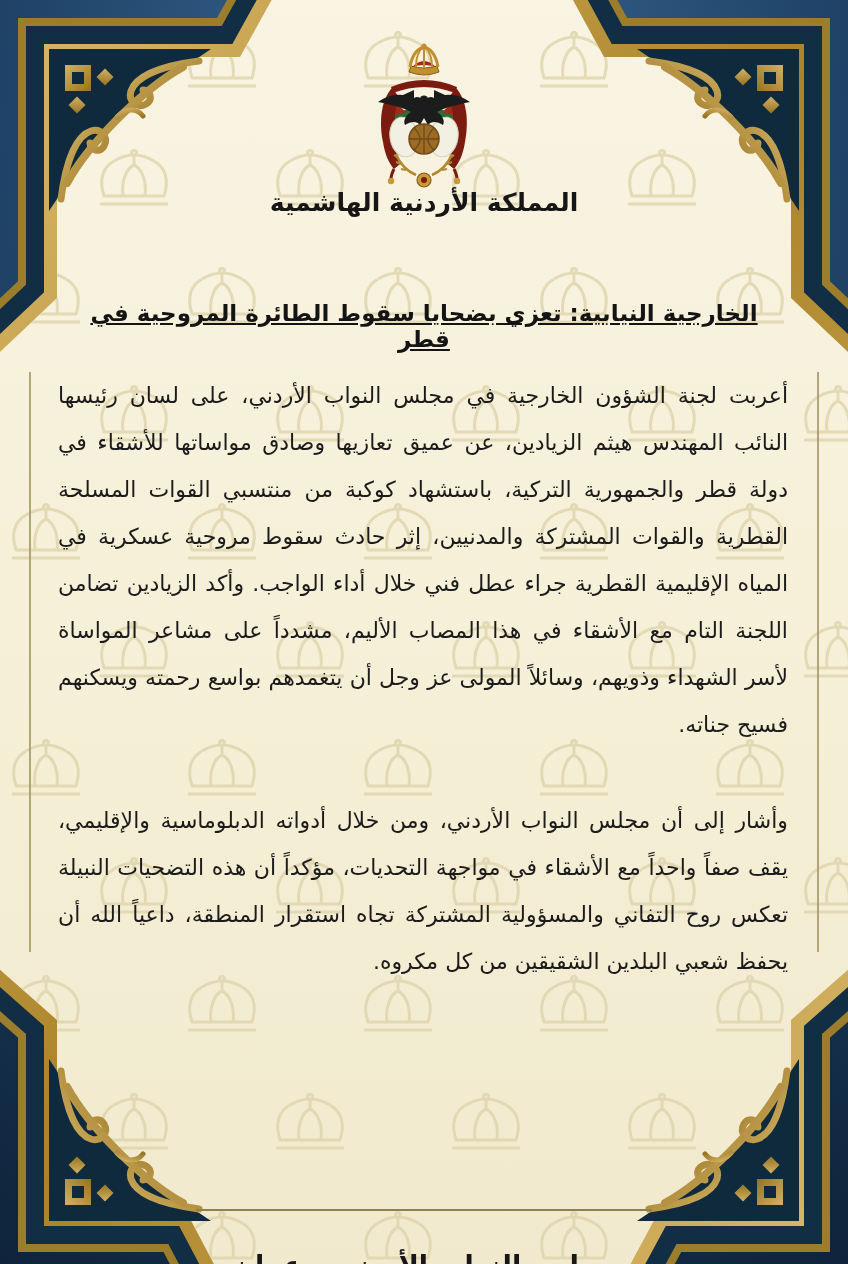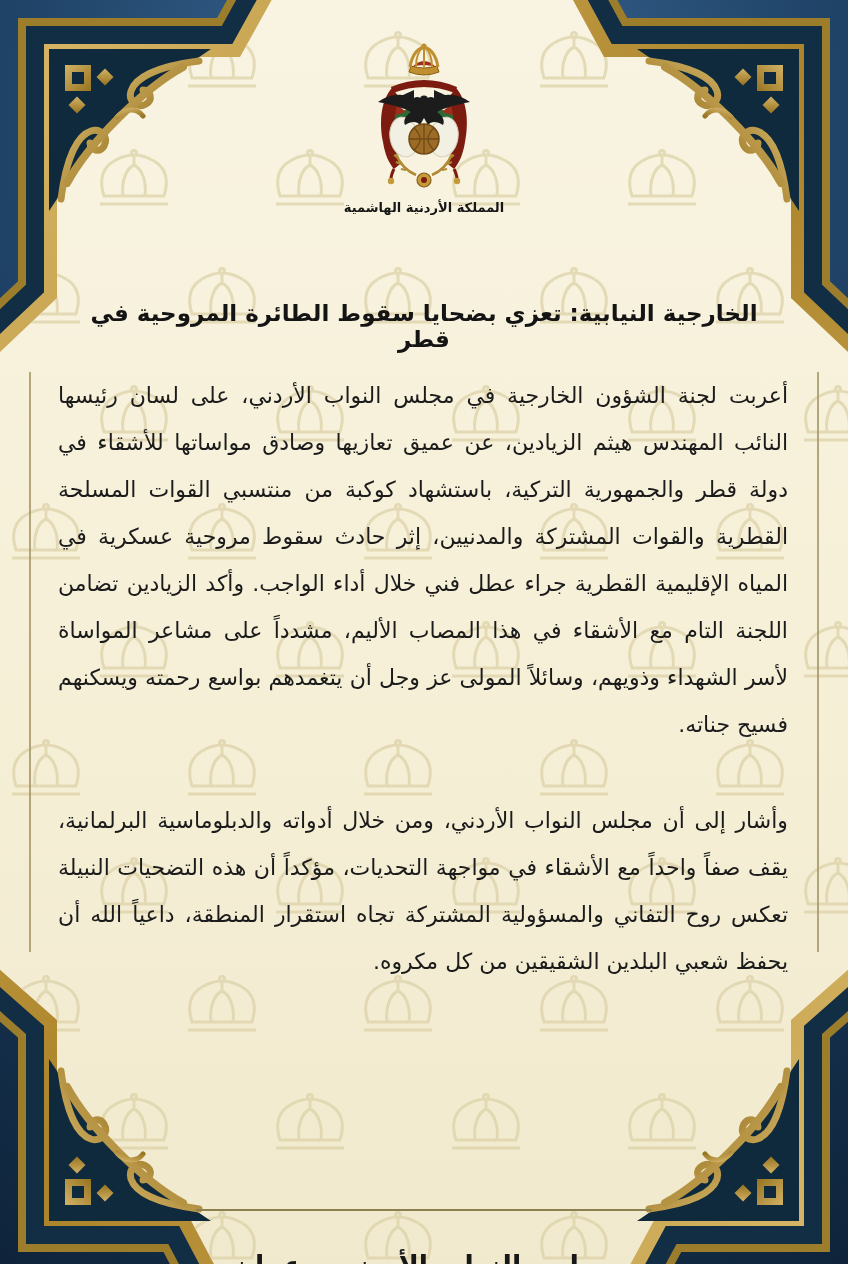--- a/index.html
+++ b/index.html
@@ -14,34 +14,34 @@
   .frame{position:absolute;inset:0;display:block;}
   .content{position:absolute;inset:0;}
   .emblem{
     position:absolute;top:42px;left:50%;
     transform:translateX(-50%);
     width:140px;height:152px;
   }
   .kingdom-title{
     position:absolute;top:188px;left:0;right:0;
     text-align:center;
-    font-size:13px;font-weight:700;color:#161616;margin-top:12px;
+    font-size:25px;font-weight:700;color:#161616;
   }
   .committee-title{
     position:absolute;top:214px;left:0;right:0;
     text-align:center;
     font-size:42px;font-weight:800;color:#101010;
     line-height:68px;
     letter-spacing:0;
   }
   .headline{
     position:absolute;top:300px;left:62px;right:62px;
     margin:0;
     text-align:center;
-    font-size:23px;font-weight:700;color:#141414;
+    font-size:23px;font-weight:700;color:#141414;text-decoration:underline;
   }
   .body-text{
     position:absolute;top:372px;right:60px;left:58px;
     font-size:22px;line-height:47px;color:#1b1b1b;
     text-align:justify;text-justify:inter-word;
   }
   .body-text p{margin:0 0 49px 0;}
   .footer-bar{
     position:absolute;top:1250px;left:0;right:0;
     text-align:center;
@@ -184,18 +184,18 @@
       </g>
     </svg>
 
     <div class="kingdom-title">المملكة الأردنية الهاشمية</div>
 
 
     <h1 class="headline">الخارجية النيابية: تعزي بضحايا سقوط الطائرة المروحية في قطر</h1>
 
     <div class="body-text">
       <p>أعربت لجنة الشؤون الخارجية في مجلس النواب الأردني، على لسان رئيسها النائب المهندس هيثم الزيادين، عن عميق تعازيها وصادق مواساتها للأشقاء في دولة قطر والجمهورية التركية، باستشهاد كوكبة من منتسبي القوات المسلحة القطرية والقوات المشتركة والمدنيين، إثر حادث سقوط مروحية عسكرية في المياه الإقليمية القطرية جراء عطل فني خلال أداء الواجب. وأكد الزيادين تضامن اللجنة التام مع الأشقاء في هذا المصاب الأليم، مشدداً على مشاعر المواساة لأسر الشهداء وذويهم، وسائلاً المولى عز وجل أن يتغمدهم بواسع رحمته ويسكنهم فسيح جناته.</p>
-      <p>وأشار إلى أن مجلس النواب الأردني، ومن خلال أدواته والدبلوماسية البرلمانية، يقف صفاً واحداً مع الأشقاء في مواجهة التحديات، مؤكداً أن هذه التضحيات النبيلة تعكس روح التفاني والمسؤولية المشتركة تجاه استقرار المنطقة، داعياً الله أن يحفظ شعبي البلدين الشقيقين من كل مكروه.</p>
+      <p>وأشار إلى أن مجلس النواب الأردني، ومن خلال أدواته الدبلوماسية والإقليمي، يقف صفاً واحداً مع الأشقاء في مواجهة التحديات، مؤكداً أن هذه التضحيات النبيلة تعكس روح التفاني والمسؤولية المشتركة تجاه استقرار المنطقة، داعياً الله أن يحفظ شعبي البلدين الشقيقين من كل مكروه.</p>
     </div>
 
     <div class="footer-bar">مجلس النواب الأردني - عمان</div>
   </div>
 </div>
 
 </body></html>

